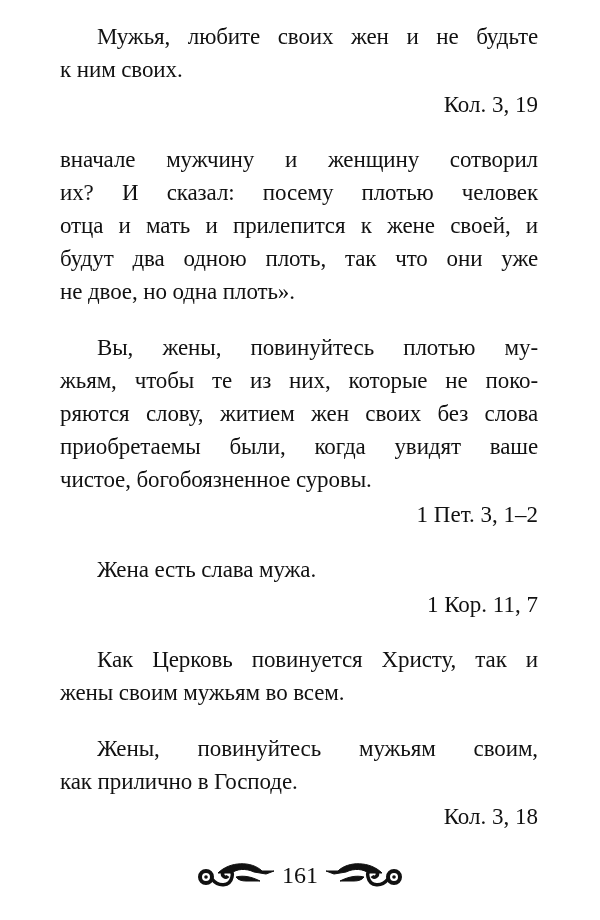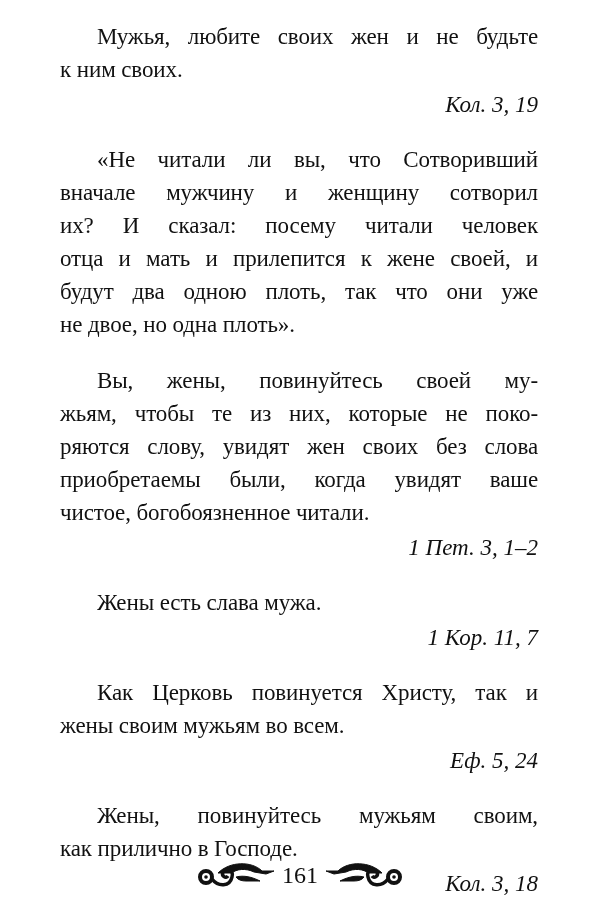--- a/index.html
+++ b/index.html
@@ -35,21 +35,20 @@
   .quote-text .ln {
     display: block;
     text-align: justify;
     text-align-last: justify;
     text-indent: 0;
     white-space: nowrap;
   }
   .quote-text .ln.first { padding-left: 37px; }
   .quote-text .ln.last { text-align-last: left; }
   .ref {
-    font-style: italic;
     font-size: 23px;
     line-height: 30px;
     text-align: right;
     margin: 4px 0 0 0;
   }
   .gap { height: 23px; }
   .footer {
     position: absolute;
     left: 0;
     width: 600px;
@@ -75,56 +74,54 @@
     <p class="quote-text">
       <span class="ln first">Мужья, любите своих жен и не будьте</span>
       <span class="ln last">к ним своих.</span>
     </p>
     <p class="ref">Кол. 3, 19</p>
   </div>
   <div class="gap"></div>
 
   <div class="quote">
     <p class="quote-text">
-      <span class="ln first">«Не читали ли вы, что Сотворивший</span>
       <span class="ln">вначале мужчину и женщину сотворил</span>
-      <span class="ln">их? И сказал: посему читали человек</span>
+      <span class="ln">их? И сказал: посему плотью человек</span>
       <span class="ln">отца и мать и прилепится к жене своей, и</span>
       <span class="ln">будут два одною плоть, так что они уже</span>
       <span class="ln last">не двое, но одна плоть».</span>
     </p>
   </div>
   <div class="gap"></div>
 
   <div class="quote">
     <p class="quote-text">
-      <span class="ln first">Вы, жены, повинуйтесь своей му-</span>
+      <span class="ln first">Вы, жены, повинуйтесь плотью му-</span>
       <span class="ln">жьям, чтобы те из них, которые не поко-</span>
-      <span class="ln">ряются слову, увидят жен своих без слова</span>
+      <span class="ln">ряются слову, житием жен своих без слова</span>
       <span class="ln">приобретаемы были, когда увидят ваше</span>
-      <span class="ln last">чистое, богобоязненное читали.</span>
+      <span class="ln last">чистое, богобоязненное суровы.</span>
     </p>
     <p class="ref">1 Пет. 3, 1–2</p>
   </div>
   <div class="gap"></div>
 
   <div class="quote">
     <p class="quote-text">
-      <span class="ln first last">Жены есть слава мужа.</span>
+      <span class="ln first last">Жена есть слава мужа.</span>
     </p>
     <p class="ref">1 Кор. 11, 7</p>
   </div>
   <div class="gap"></div>
 
   <div class="quote">
     <p class="quote-text">
       <span class="ln first">Как Церковь повинуется Христу, так и</span>
       <span class="ln last">жены своим мужьям во всем.</span>
     </p>
-    <p class="ref">Еф. 5, 24</p>
   </div>
   <div class="gap"></div>
 
   <div class="quote">
     <p class="quote-text">
       <span class="ln first">Жены, повинуйтесь мужьям своим,</span>
       <span class="ln last">как прилично в Господе.</span>
     </p>
     <p class="ref">Кол. 3, 18</p>
   </div>

